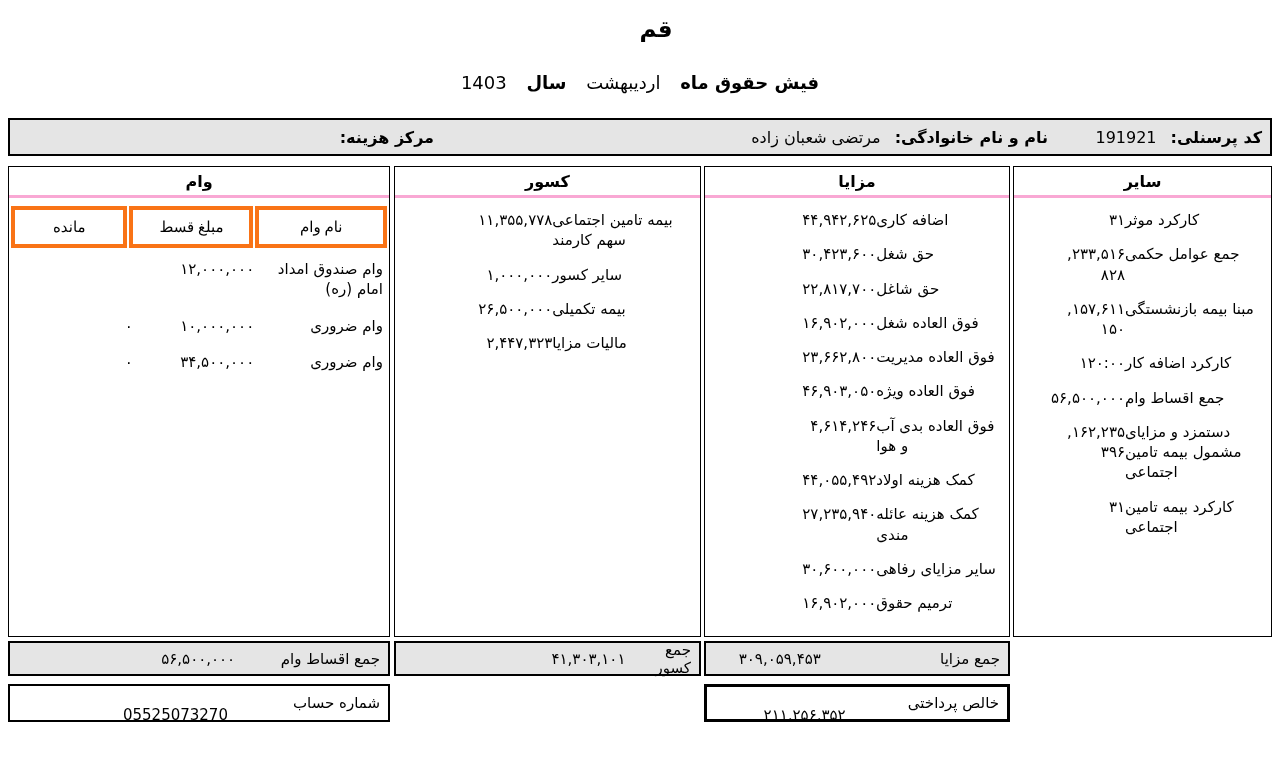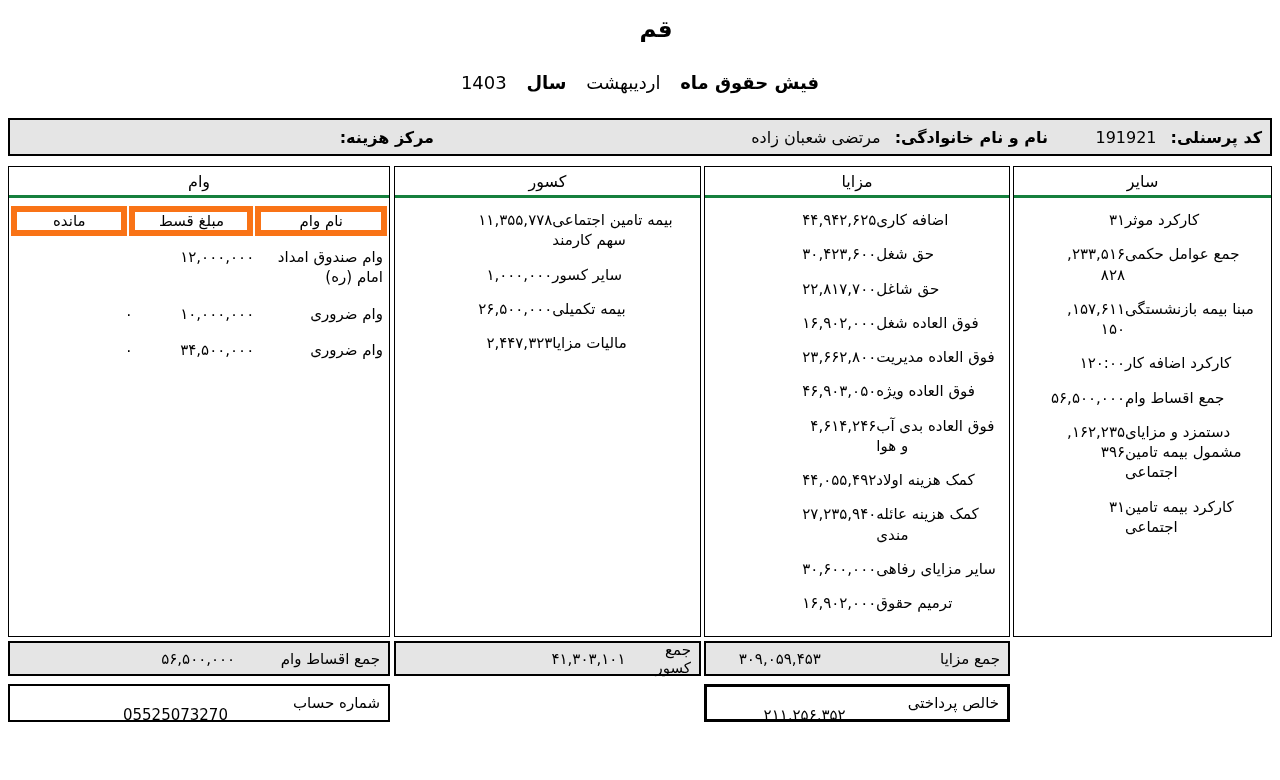--- a/index.html
+++ b/index.html
@@ -20,34 +20,34 @@
   .hgroup .lbl { font-weight: bold; }
   .hg-code { right: 8px; }
   .hg-name { right: 222px; }
   .hg-cost { right: 836px; }
 
   .colbox { position: absolute; top: 166px; height: 471px; border: 1px solid #000; background: #fff; }
   .col-loans      { left: 8px;    width: 382px; }
   .col-deductions { left: 394px;  width: 307px; }
   .col-benefits   { left: 704px;  width: 306px; }
   .col-other      { left: 1013px; width: 259px; }
-  .colhead { height: 31px; border-bottom: 3px solid #15803d; display: flex; align-items: center;
-             justify-content: center; font-weight: normal; font-size: 16px; }
+  .colhead { height: 31px; border-bottom: 3px solid #f9a8d4; display: flex; align-items: center;
+             justify-content: center; font-weight: bold; font-size: 16px; }
   .colbody { padding: 5px 0; font-size: 15px; }
 
   .row { display: flex; padding: 7px 8px 7px 6px; line-height: 1.35; }
   .row .lbl { flex: 1 1 auto; text-align: left; }
   .row .val { flex: 0 0 auto; text-align: right; white-space: pre-line; }
   .col-benefits  .row .val { width: 57%; }
   .col-deductions .row .val { width: 52%; }
   .col-other     .row .val { width: 105px; }
 
   .subhead { display: flex; padding: 3px 2px; }
-  .subhead .shcell { border: 6px solid #f97316; height: 30px; display: flex; align-items: center;
-                     justify-content: center; font-size: 15px; }
+  .subhead .shcell { border: 4px solid #f97316; height: 42px; display: flex; align-items: center;
+                     justify-content: center; font-size: 15px; font-family: Liberation Serif, serif; }
   .sh-name { width: 35%; margin-left: 2px; }
   .sh-inst { width: 33%; margin-left: 2px; }
   .sh-bal  { width: 31%; }
 
   .loanrow { display: flex; padding: 8px 6px; font-size: 15px; line-height: 1.35; }
   .loanrow .lname { width: 35%; text-align: right; }
   .loanrow .linst { width: 33%; text-align: right; padding-left: 10px; }
   .loanrow .lbal  { width: 31%; text-align: right; padding-left: 14px; }
 
   .total-bar { position: absolute; top: 641px; height: 35px; background: #e5e5e5;

